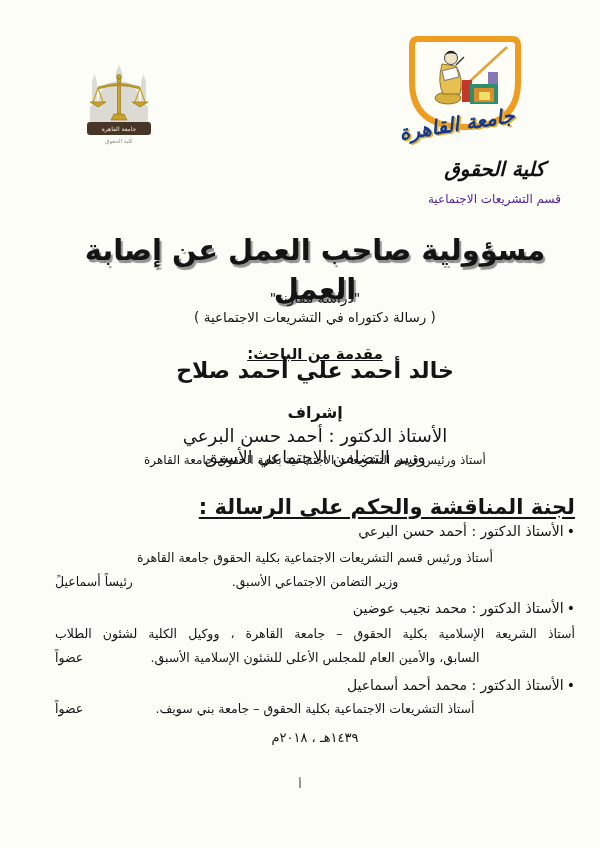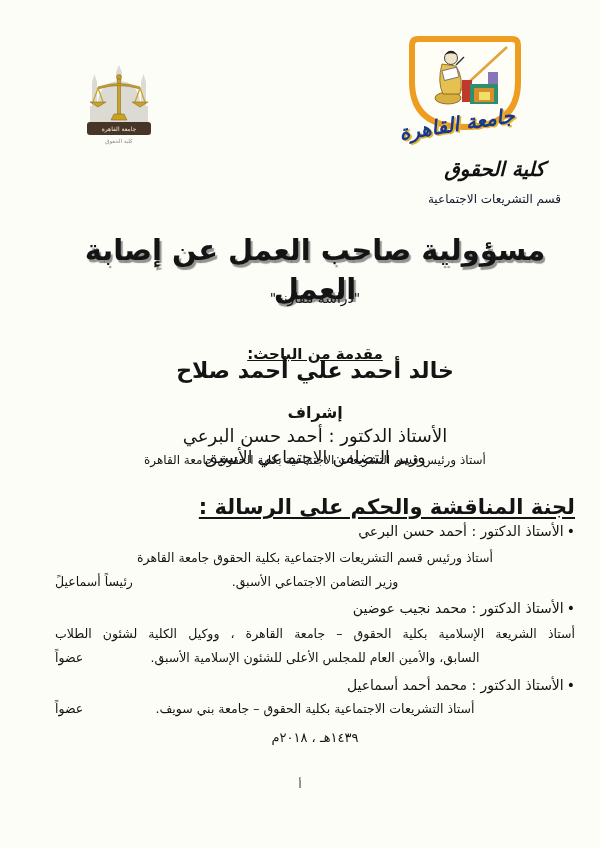--- a/index.html
+++ b/index.html
@@ -16,21 +16,21 @@
     font-style:italic;font-weight:bold;font-size:20px;line-height:1.2;
     color:#16388F;text-shadow:1.5px 1.5px 0 #E3B42C;
     transform:rotate(-9deg);white-space:nowrap;
   }
   
   .faculty-block{position:absolute;top:156px;right:8px;width:195px;text-align:center;}
   .faculty-name{
     font-family:"DejaVu Sans",sans-serif;font-style:italic;font-weight:bold;
     font-size:20px;line-height:1.3;color:#111;
   }
-  .department-name{font-size:12px;margin-top:10px;color:#0f172a;}
+  .department-name{font-size:12px;margin-top:10px;color:#4c1d95;}
   
   .row{position:absolute;left:55px;right:25px;text-align:center;line-height:1.35;}
   .r-title{top:231px;font-size:29px;font-weight:bold;letter-spacing:-0.5px;
     text-shadow:2px 3px 1px rgba(60,60,60,.55);}
   .r-sub1{top:289px;font-size:14px;}
   .r-sub2{top:308px;font-size:13.5px;}
   .r-presented{top:344px;font-size:15px;font-weight:bold;text-decoration:underline;}
   .r-researcher{top:356px;font-size:22px;font-weight:bold;}
   .r-ishraf{top:402px;font-size:16px;font-weight:bold;}
   .r-supname{top:424px;font-size:18px;}
@@ -108,20 +108,21 @@
     <div class="cu-callig">جامعة القاهرة</div>
   </div>
 
   <div class="faculty-block">
     <div class="faculty-name">كلية الحقوق</div>
     <div class="department-name">قسم التشريعات الاجتماعية</div>
   </div>
 
   <div class="row r-title">مسؤولية صاحب العمل عن إصابة العمل</div>
   <div class="row r-sub1">"دراسة مقارنة"</div>
+  <div class="row r-sub2">( رسالة دكتوراه في التشريعات الاجتماعية )</div>
   <div class="row r-presented">مقدمة من الباحث:</div>
   <div class="row r-researcher">خالد أحمد علي أحمد صلاح</div>
 
   <div class="row r-ishraf">إشراف</div>
   <div class="row r-supname">الأستاذ الدكتور : أحمد حسن البرعي</div>
   <div class="row r-supt1">أستاذ ورئيس قسم التشريعات الاجتماعية بكلية الحقوق جامعة القاهرة</div>
   <div class="row r-supt2">وزير التضامن الاجتماعي الأسبق</div>
 
   <div class="row r-chead">لجنة المناقشة والحكم على الرسالة :</div>
 

